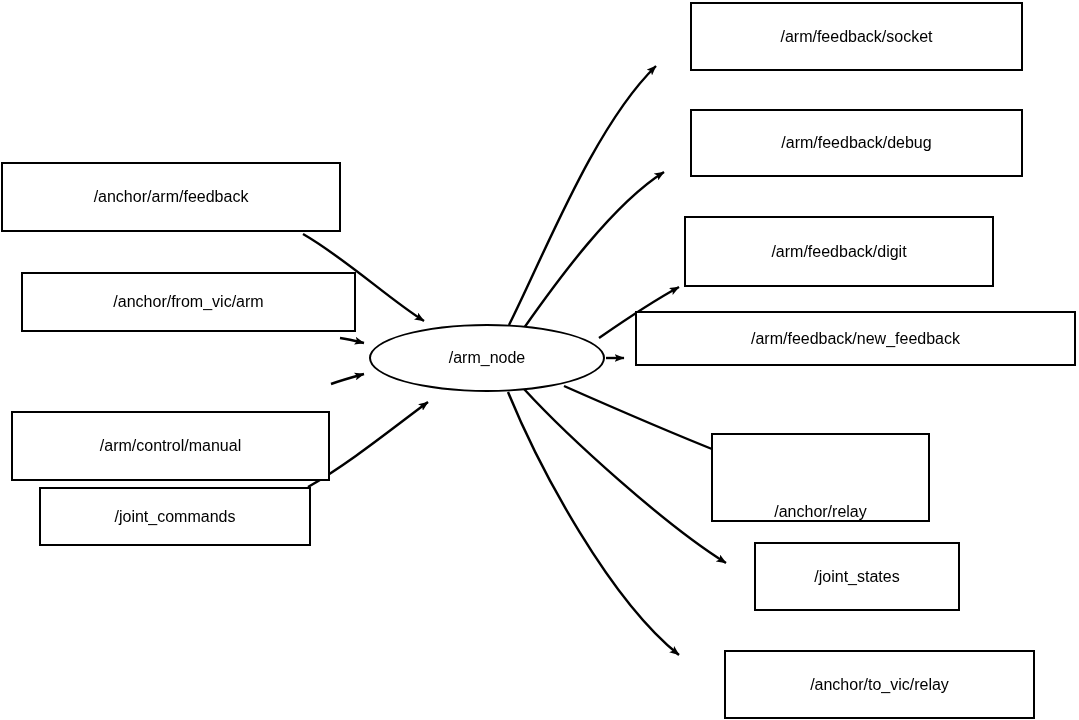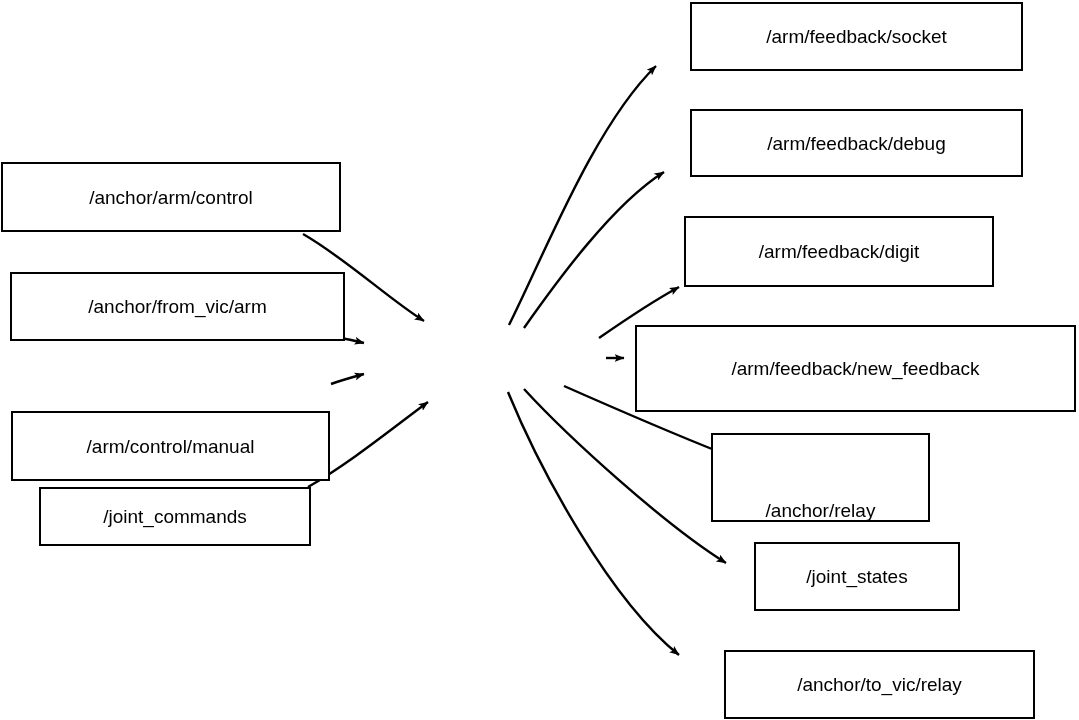--- a/index.html
+++ b/index.html
@@ -35,21 +35,21 @@
     background: #ffffff;
   }
   .node-box {
     border: 2px solid #000000;
   }
   .node-ellipse {
     border: 2px solid #000000;
     border-radius: 50%;
   }
   .node-label {
-    font-size: 19px;
+    font-size: 16px;
     color: #000000;
     white-space: nowrap;
     line-height: 1;
     letter-spacing: 0px;
   }
 </style>
 </head>
 <body>
 
 <div id="graph-canvas">
@@ -68,46 +68,49 @@
         <path d="M 509 325 C 545 253 595 125 656 66" marker-end="url(#arrowhead)"></path>
         <path d="M 524 328 C 557 281 613 204 664 172" marker-end="url(#arrowhead)"></path>
         <path d="M 599 338 C 625 320 655 300 679 287" marker-end="url(#arrowhead)"></path>
         <path d="M 606 358 C 612 358 618 358 624 358" marker-end="url(#arrowhead)"></path>
         <path d="M 564 386 C 607 405 674 434 722 453" marker-end="url(#arrowhead)"></path>
         <path d="M 524 389 C 569 438 665 525 726 563" marker-end="url(#arrowhead)"></path>
         <path d="M 508 392 C 540 470 610 600 679 655" marker-end="url(#arrowhead)"></path>
       </g>
   </svg>
 
+  <div class="graph-node node-ellipse" style="left:369px; top:324px; width:236px; height:68px;">
+    <span class="node-label">/arm_node</span>
+  </div>
 
   <div id="input-node-container">
       <div class="graph-node node-box" style="left: 1px; top: 162px; width: 340px; height: 70px;">
-        <span class="node-label">/anchor/arm/control</span>
+        <span class="node-label">/anchor/arm/feedback</span>
       </div>
-      <div class="graph-node node-box" style="left: 10px; top: 272px; width: 335px; height: 69px;">
+      <div class="graph-node node-box" style="left: 21px; top: 272px; width: 335px; height: 60px;">
         <span class="node-label">/anchor/from_vic/arm</span>
       </div>
       <div class="graph-node node-box" style="left: 11px; top: 379px; width: 319px; height: 70px; margin-top: 32px;">
         <span class="node-label">/arm/control/manual</span>
       </div>
       <div class="graph-node node-box" style="left: 39px; top: 487px; width: 272px; height: 59px;">
         <span class="node-label">/joint_commands</span>
       </div>
     </div>
   <div id="output-node-container">
       <div class="graph-node node-box" style="left: 690px; top: 2px; width: 333px; height: 69px;">
         <span class="node-label">/arm/feedback/socket</span>
       </div>
       <div class="graph-node node-box" style="left: 690px; top: 109px; width: 333px; height: 68px;">
         <span class="node-label">/arm/feedback/debug</span>
       </div>
       <div class="graph-node node-box" style="left: 684px; top: 216px; width: 310px; height: 71px;">
         <span class="node-label">/arm/feedback/digit</span>
       </div>
-      <div class="graph-node node-box" style="left: 635px; top: 325px; width: 441px; height: 87px;">
+      <div class="graph-node node-box" style="left: 635px; top: 311px; width: 441px; height: 55px;">
         <span class="node-label">/arm/feedback/new_feedback</span>
       </div>
       <div class="graph-node node-box" style="left: 711px; top: 433px; width: 219px; height: 89px; align-items: flex-end;">
         <span class="node-label">/anchor/relay</span>
       </div>
       <div class="graph-node node-box" style="left: 754px; top: 542px; width: 206px; height: 69px;">
         <span class="node-label">/joint_states</span>
       </div>
       <div class="graph-node node-box" style="left: 701px; top: 650px; width: 311px; height: 69px; margin-left: 23px;">
         <span class="node-label">/anchor/to_vic/relay</span>

